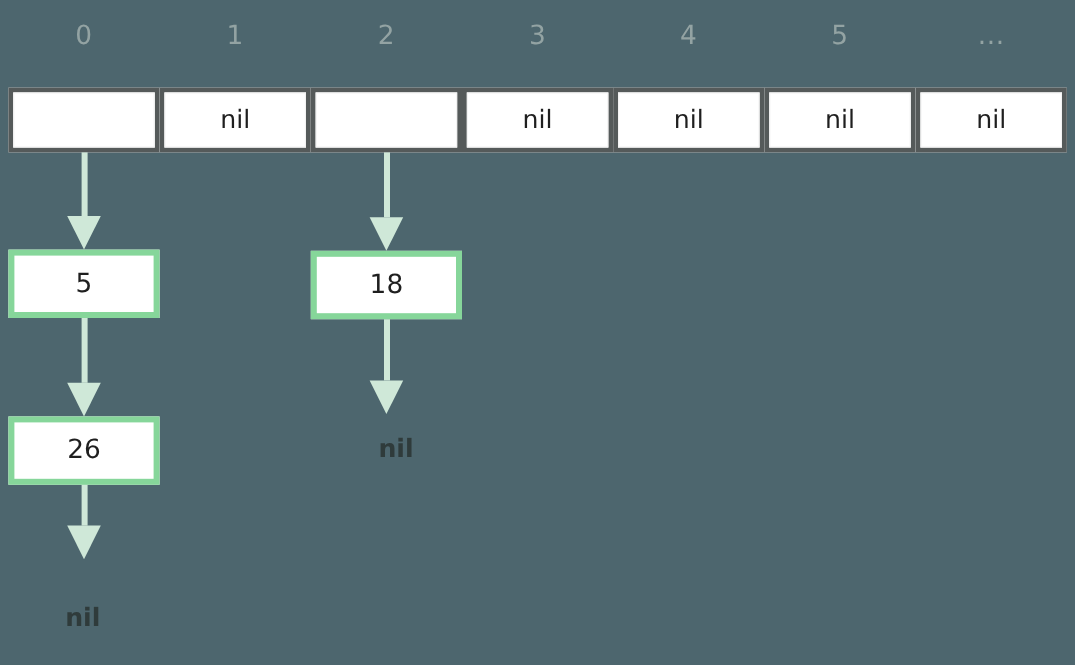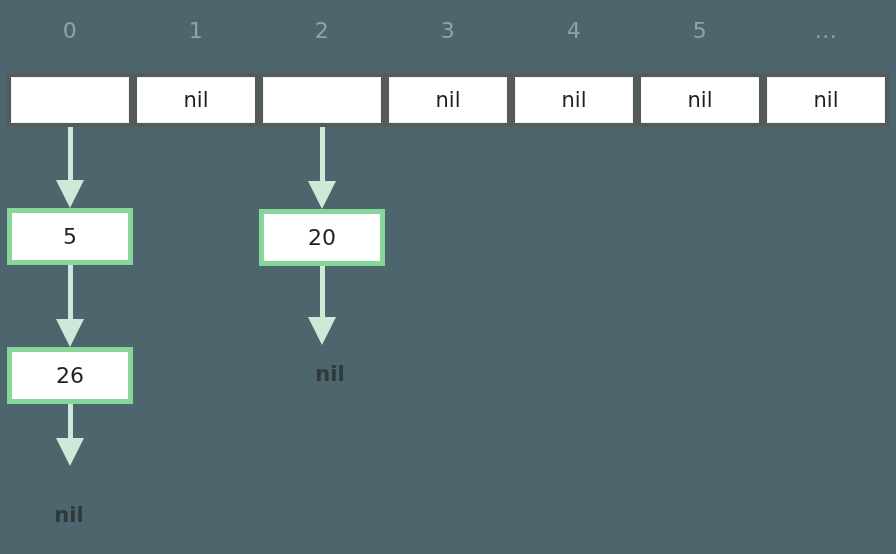--- a/index.html
+++ b/index.html
@@ -170,21 +170,21 @@
   <div class="arrow" style="left:56px; top:404px; width:28px; height:62px;">
     <div class="shaft" style="height:34px;"></div>
     <div class="head"></div>
   </div>
 
   <div class="node" style="left:7px; top:208px;">
     <span class="node-text">5</span>
   </div>
 
   <div class="node" style="left:259px; top:209px;">
-    <span class="node-text">20</span>
+    <span class="node-text">18</span>
   </div>
 
   <div class="node" style="left:7px; top:347px;">
     <span class="node-text">26</span>
   </div>
 
   <div class="nil-terminal" style="left:290px; top:362px;">nil</div>
 
   <div class="nil-terminal" style="left:29px; top:503px;">nil</div>
 

